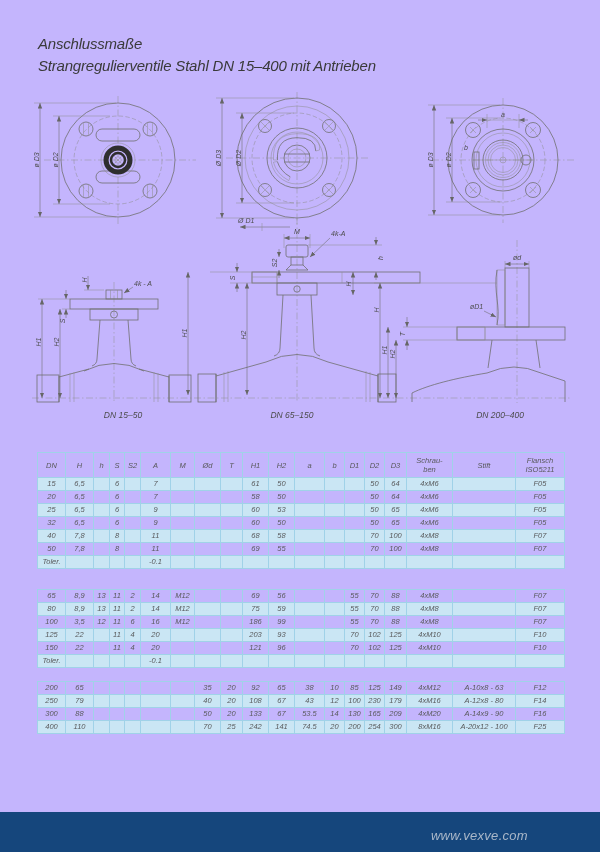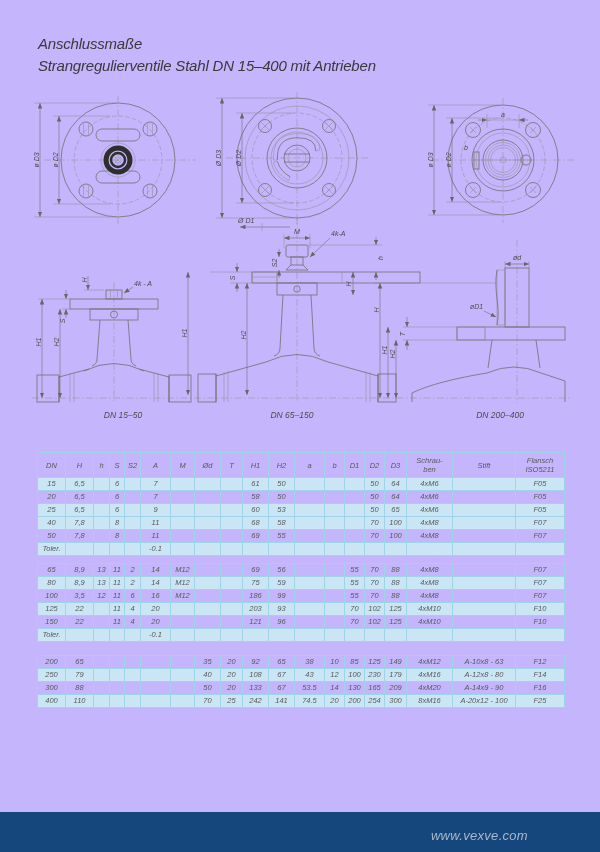--- a/index.html
+++ b/index.html
@@ -323,21 +323,21 @@
       <line class="ln" x1="492" y1="250" x2="488" y2="278"></line>
       <line class="ln" x1="536" y1="250" x2="540" y2="278"></line>
       <path class="ln" d="M487,283 Q514,271 541,283"></path>
       <path class="ln" d="M487,283 C456,288 428,295 412,303 L412,312"></path>
       <path class="ln" d="M541,283 L565,291 L565,312"></path>
       <text class="cap" x="500" y="328" text-anchor="middle">DN 200–400</text>
     </g>
   </svg>
 
   <div class="tables">
-      <table class="dims" style="margin-bottom: 7px;">
+      <table class="dims" style="margin-bottom: 20px;">
         <colgroup>
           <col style="width: 28px;">
           <col style="width: 28px;">
           <col style="width: 16px;">
           <col style="width: 15px;">
           <col style="width: 16px;">
           <col style="width: 30px;">
           <col style="width: 24px;">
           <col style="width: 26px;">
           <col style="width: 22px;">
@@ -432,20 +432,41 @@
             <td>53</td>
             <td></td>
             <td></td>
             <td></td>
             <td>50</td>
             <td>65</td>
             <td>4xM6</td>
             <td></td>
             <td>F05</td>
           </tr>
+          <tr>
+            <td>32</td>
+            <td>6,5</td>
+            <td></td>
+            <td>6</td>
+            <td></td>
+            <td>9</td>
+            <td></td>
+            <td></td>
+            <td></td>
+            <td>60</td>
+            <td>50</td>
+            <td></td>
+            <td></td>
+            <td></td>
+            <td>50</td>
+            <td>65</td>
+            <td>4xM6</td>
+            <td></td>
+            <td>F05</td>
+          </tr>
           <tr class="shaded">
             <td>40</td>
             <td>7,8</td>
             <td></td>
             <td>8</td>
             <td></td>
             <td>11</td>
             <td></td>
             <td></td>
             <td></td>

